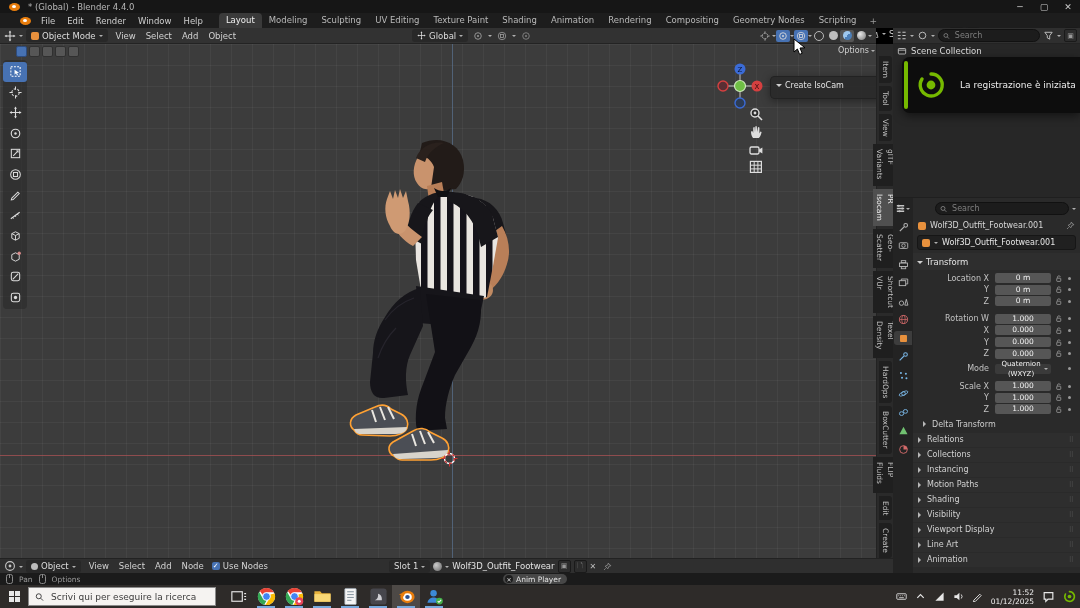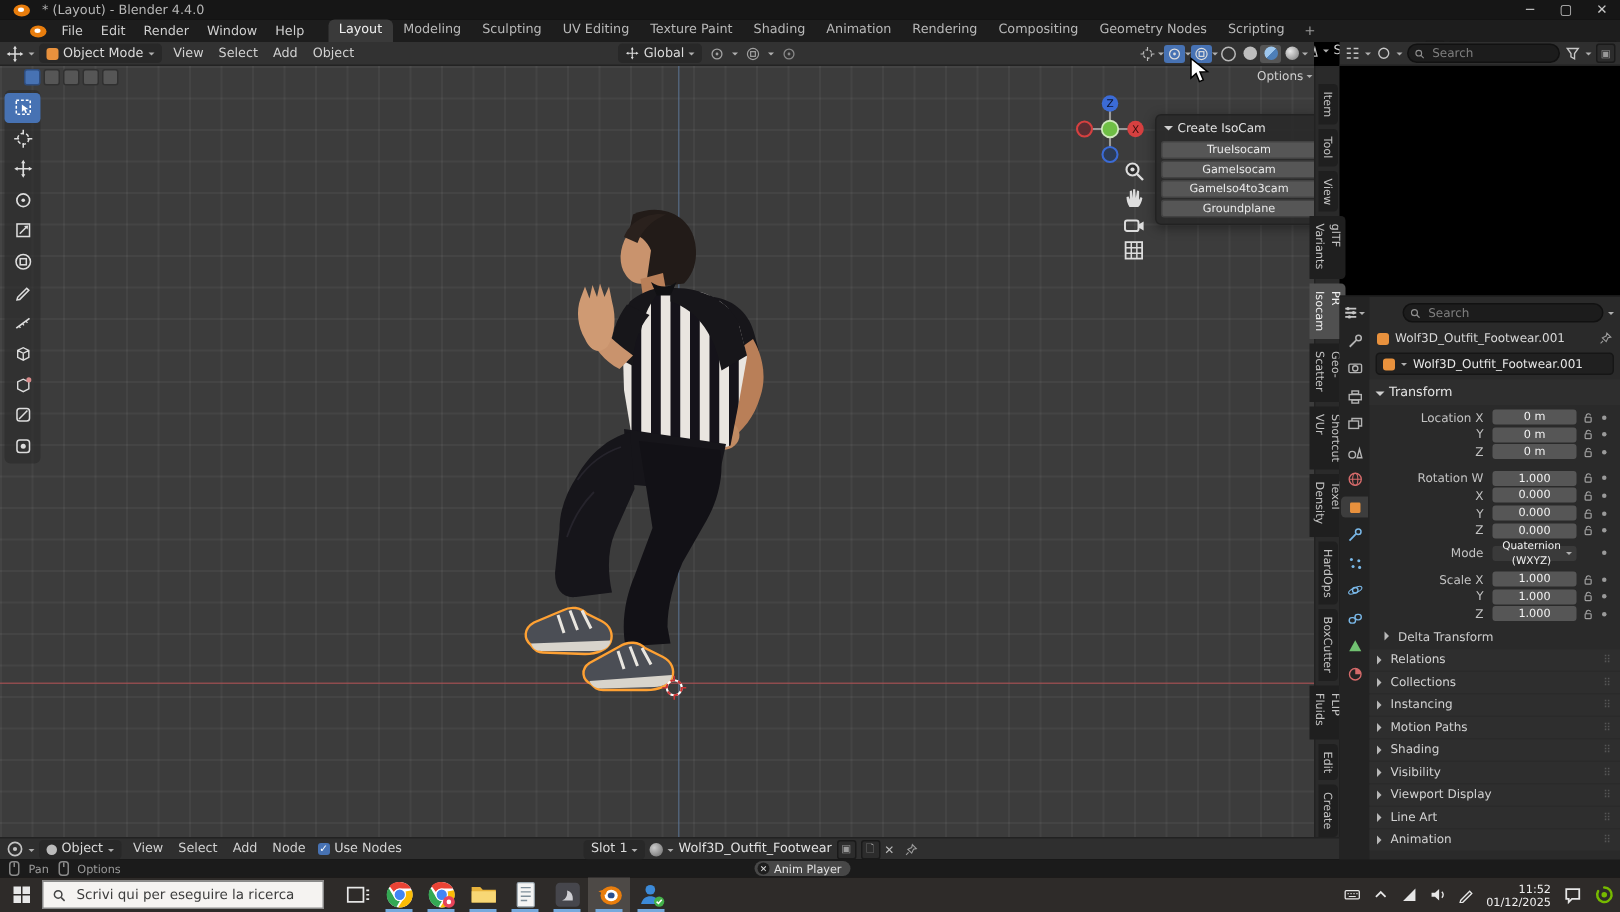--- a/index.html
+++ b/index.html
@@ -278,21 +278,21 @@
         <path d="M3,4.6 V3.4 A1.9,1.9 0 0 1 6.7,3" fill="none" stroke="#a0a0a0" stroke-width="1"></path>
         <rect x="2.2" y="4.6" width="5" height="4" rx="0.6" fill="none" stroke="#a0a0a0" stroke-width="1"></rect>
       </symbol>
   </defs>
 </svg>
 
 <div id="root">
 
   <div class="abs titlebar">
     <span class="blogo"></span>
-    <span class="ttl">* (Layout) - Blender 4.4.0</span>
+    <span class="ttl">* (Global) - Blender 4.4.0</span>
     <div class="winbtns">
       <span class="winbtn">─</span>
       <span class="winbtn">▢</span>
       <span class="winbtn">✕</span>
     </div>
   </div>
 
   <div class="abs menubar">
     <span class="blogo"></span>
     <div class="row">
@@ -576,26 +576,20 @@
     <svg class="navico" style="left:748px;top:115px" width="16" height="16" viewBox="0 0 16 16">
         <rect x="2.4" y="2.4" width="11" height="11" fill="none" stroke="#ddd" stroke-width="1.2"></rect>
         <path d="M6.2,2.4 V13.4 M9.9,2.4 V13.4 M2.4,6.2 H13.4 M2.4,9.9 H13.4" stroke="#ddd" stroke-width="1"></path>
       </svg>
 
     <div class="iso">
       <div class="iso-title">
         <span class="tri-d"></span>
         <span>Create IsoCam</span>
       </div>
-      <div>
-          <div class="iso-btn">TrueIsocam</div>
-          <div class="iso-btn">GameIsocam</div>
-          <div class="iso-btn">GameIso4to3cam</div>
-          <div class="iso-btn">Groundplane</div>
-        </div>
     </div>
 
     <div class="options">
       <span>Options</span>
         <span class="dd"></span>
     </div>
   </div>
 
   <svg class="cursor" width="14" height="18" viewBox="0 0 14 18">
     <path d="M1,1 L1,14 L4.4,11 L6.6,16.4 L9.2,15.3 L7,10 L12,9.8 Z" fill="#fff" stroke="#000" stroke-width="1"></path>
@@ -610,20 +604,38 @@
       <div class="ntab">Geo-Scatter</div>
       <div class="ntab">Shortcut VUr</div>
       <div class="ntab">Texel Density</div>
       <div class="ntab">HardOps</div>
       <div class="ntab">BoxCutter</div>
       <div class="ntab">FLIP Fluids</div>
       <div class="ntab">Edit</div>
       <div class="ntab">Create</div>
     </div>
 
+  <div class="abs outliner">
+    <div class="outl-row">
+      <svg width="10" height="10" viewBox="0 0 12 12" style="color:#c9c9c9">
+          <rect x="1.6" y="3" width="8.8" height="6.6" rx="1" fill="none" stroke="currentColor"></rect>
+          <path d="M1.6,5 h8.8" stroke="currentColor"></path>
+        </svg>
+      <span>Scene Collection</span>
+    </div>
+
+    <div class="toast">
+      <span class="toast-bar"></span>
+      <svg width="30" height="30" viewBox="0 0 30 30" style="margin-left:8px">
+        <path d="M15,4 A11,11 0 1 1 6,9" fill="none" stroke="#76b900" stroke-width="3.4" stroke-linecap="round"></path>
+        <circle cx="15" cy="15" r="4.4" fill="#76b900"></circle>
+      </svg>
+      <span class="toast-text">La registrazione è iniziata</span>
+    </div>
+  </div>
 
   <div class="abs props">
     <div class="ptabs">
       <div style="position:absolute;top:5px;left:2px" class="row">
         <svg width="11" height="11" viewBox="0 0 12 12" style="color:#c5c5c5">
             <path d="M2,3 h8 M2,6 h8 M2,9 h8" stroke="currentColor" stroke-width="1.4"></path>
             <circle cx="4" cy="3" r="1.2" fill="currentColor"></circle>
             <circle cx="8" cy="6" r="1.2" fill="currentColor"></circle>
             <circle cx="5" cy="9" r="1.2" fill="currentColor"></circle>
           </svg>

